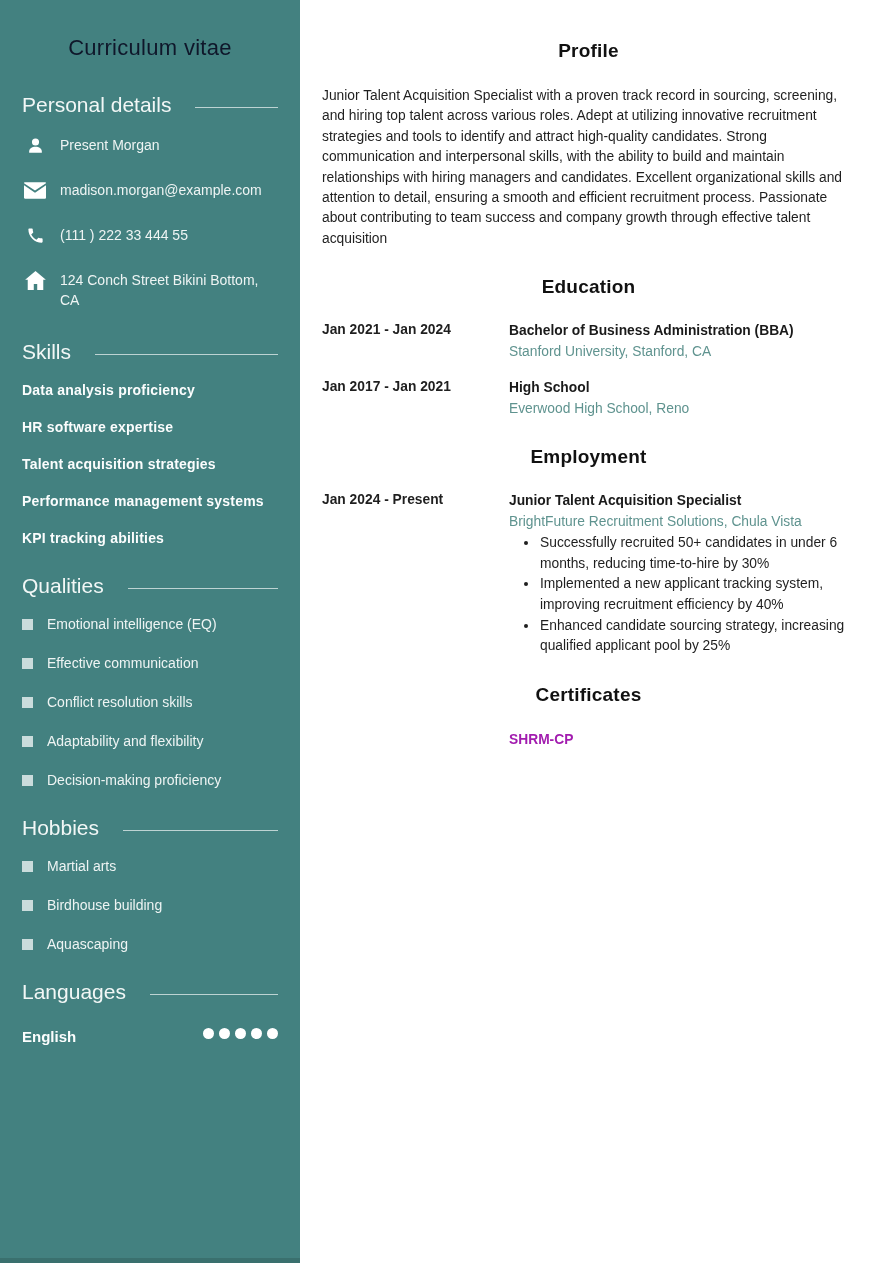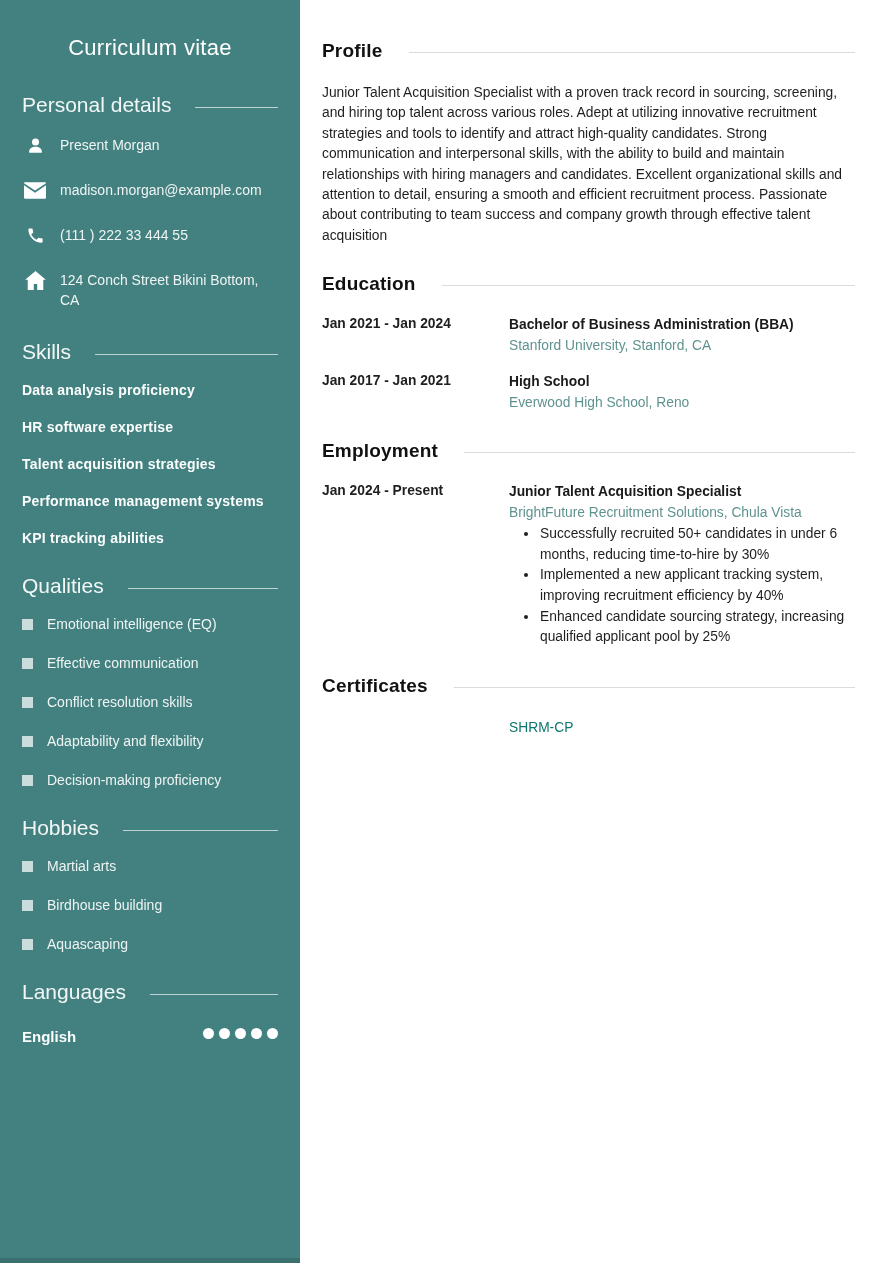--- a/index.html
+++ b/index.html
@@ -19,21 +19,21 @@
     color: #f1f6f5;
     padding: 28px 22px 0 22px;
     position: relative;
   }
   .sidebar-bottom-strip {
     position: absolute; left: 0; bottom: 0; width: 100%; height: 5px;
     background: #3a706e;
   }
   .cv-title {
     font-size: 22px; font-weight: 400; text-align: center;
-    color: #ffffff; letter-spacing: 0.3px;
+    color: #0f172a; letter-spacing: 0.3px;
     margin-top: 7px; margin-bottom: 32px;
   }
   .side-heading {
     display: flex; align-items: center;
     font-size: 21px; font-weight: 400; color: #f2f7f6;
     margin-bottom: 18px;
   }
   .side-heading .rule {
     flex: 1; height: 1px; background: rgba(255,255,255,0.65);
     margin-left: 24px; margin-top: 4px;
@@ -79,20 +79,21 @@
 
   
   .main {
     flex: 1; padding: 40px 38px 0 22px;
     color: #1d1d1d;
   }
   .main-heading {
     display: flex; align-items: center;
     font-size: 19px; font-weight: 700; color: #111111;
     letter-spacing: 0.2px;
+    flex-direction: column;
   }
   .main-heading .rule {
     flex: 1; height: 1px; background: #dbdbdb;
     margin-left: 26px; margin-top: 3px;
   }
   .profile-text {
     margin-top: 21px;
     font-size: 13.8px; line-height: 20.4px; color: #1f1f1f;
   }
   .section { margin-top: 27px; }
@@ -112,21 +113,21 @@
   .entry-subtitle {
     font-size: 13.8px; color: #5f938f; line-height: 21px;
   }
   .entry-bullets {
     margin-top: 1px;
     padding-left: 30px;
     font-size: 13.8px; line-height: 20.6px; color: #1f1f1f;
   }
   .entry-bullets li { padding-left: 1px; }
   .cert-name {
-    font-size: 13.8px; font-weight: 400; color: #0f766e;
+    font-size: 13.8px; font-weight: 700; color: #a21caf;
     margin-top: 3px;
   }
 </style>
 </head>
 <body>
 
 <div class="page">
 
   <aside class="sidebar">
 

